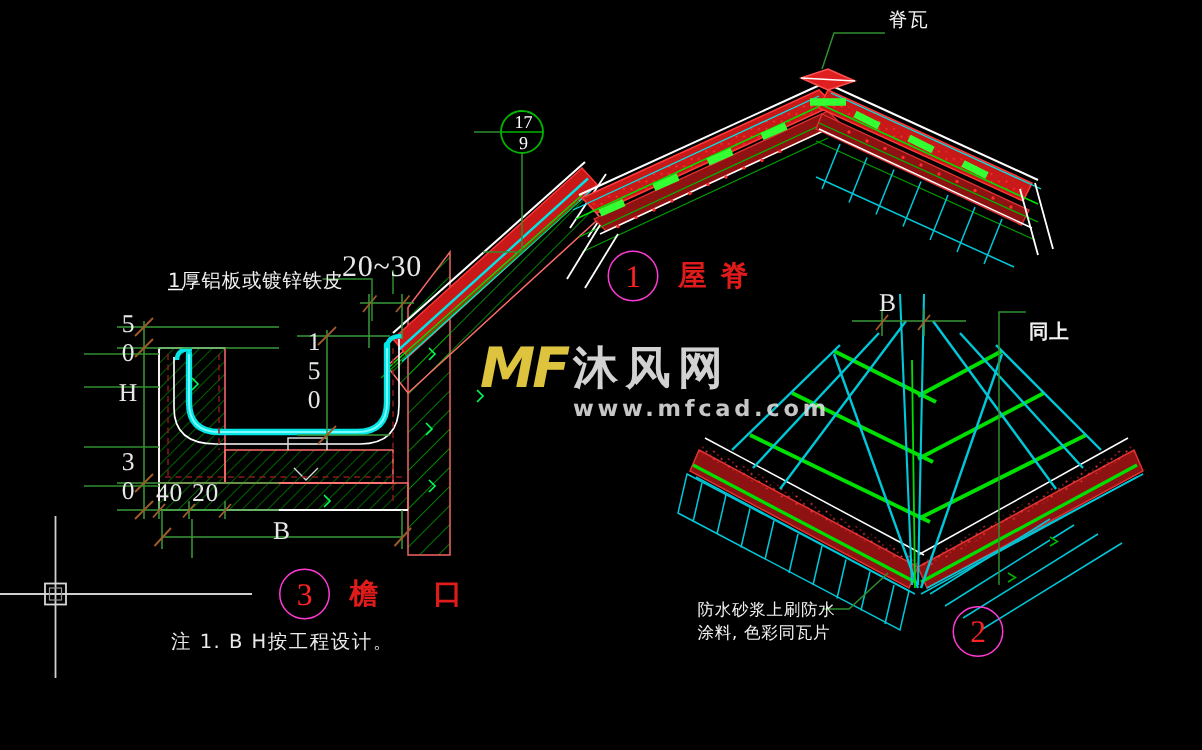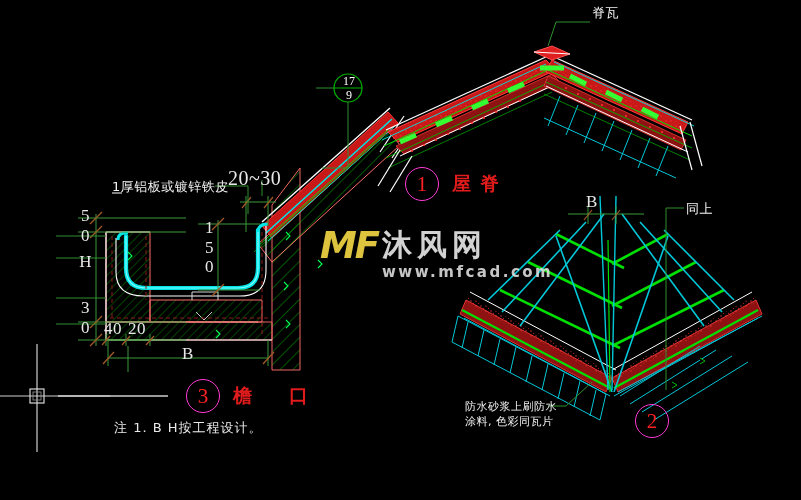--- a/index.html
+++ b/index.html
@@ -463,21 +463,21 @@
 
   <div class="txt dimtxt" style="left:586px; top:193px;">B</div>
 
   <div class="refnum" style="left:340px; top:75px; width:18px;">17</div>
   <div class="refnum" style="left:340px; top:89px; width:18px;">9</div>
 
   <div class="leadtxt cn" style="left:112px; top:178px; font-size:13px;">1厚铝板或镀锌铁皮</div>
 
   <div class="leadtxt cn" style="left:592px; top:4px; font-size:13px;">脊瓦</div>
 
-  <div class="leadtxt cn" style="left:686px; top:200px; font-size:13px;">同上</div>
+  <div class="leadtxt cn" style="left:686px; top:212px; font-size:13px;font-weight:bold;">同上</div>
 
   <div class="leadtxt cn small" style="left:450px; top:400px;">防水砂浆上刷防水</div>
   <div class="leadtxt cn small" style="left:450px; top:415px;">涂料, 色彩同瓦片</div>
 
   <div class="circlelbl" style="left:405px; top:167px;">1</div>
   <div class="seclbl cn" style="left:452px; top:171px;">屋脊</div>
 
   <div class="circlelbl" style="left:635px; top:404px;">2</div>
 
   <div class="circlelbl" style="left:186px; top:379px;">3</div>

